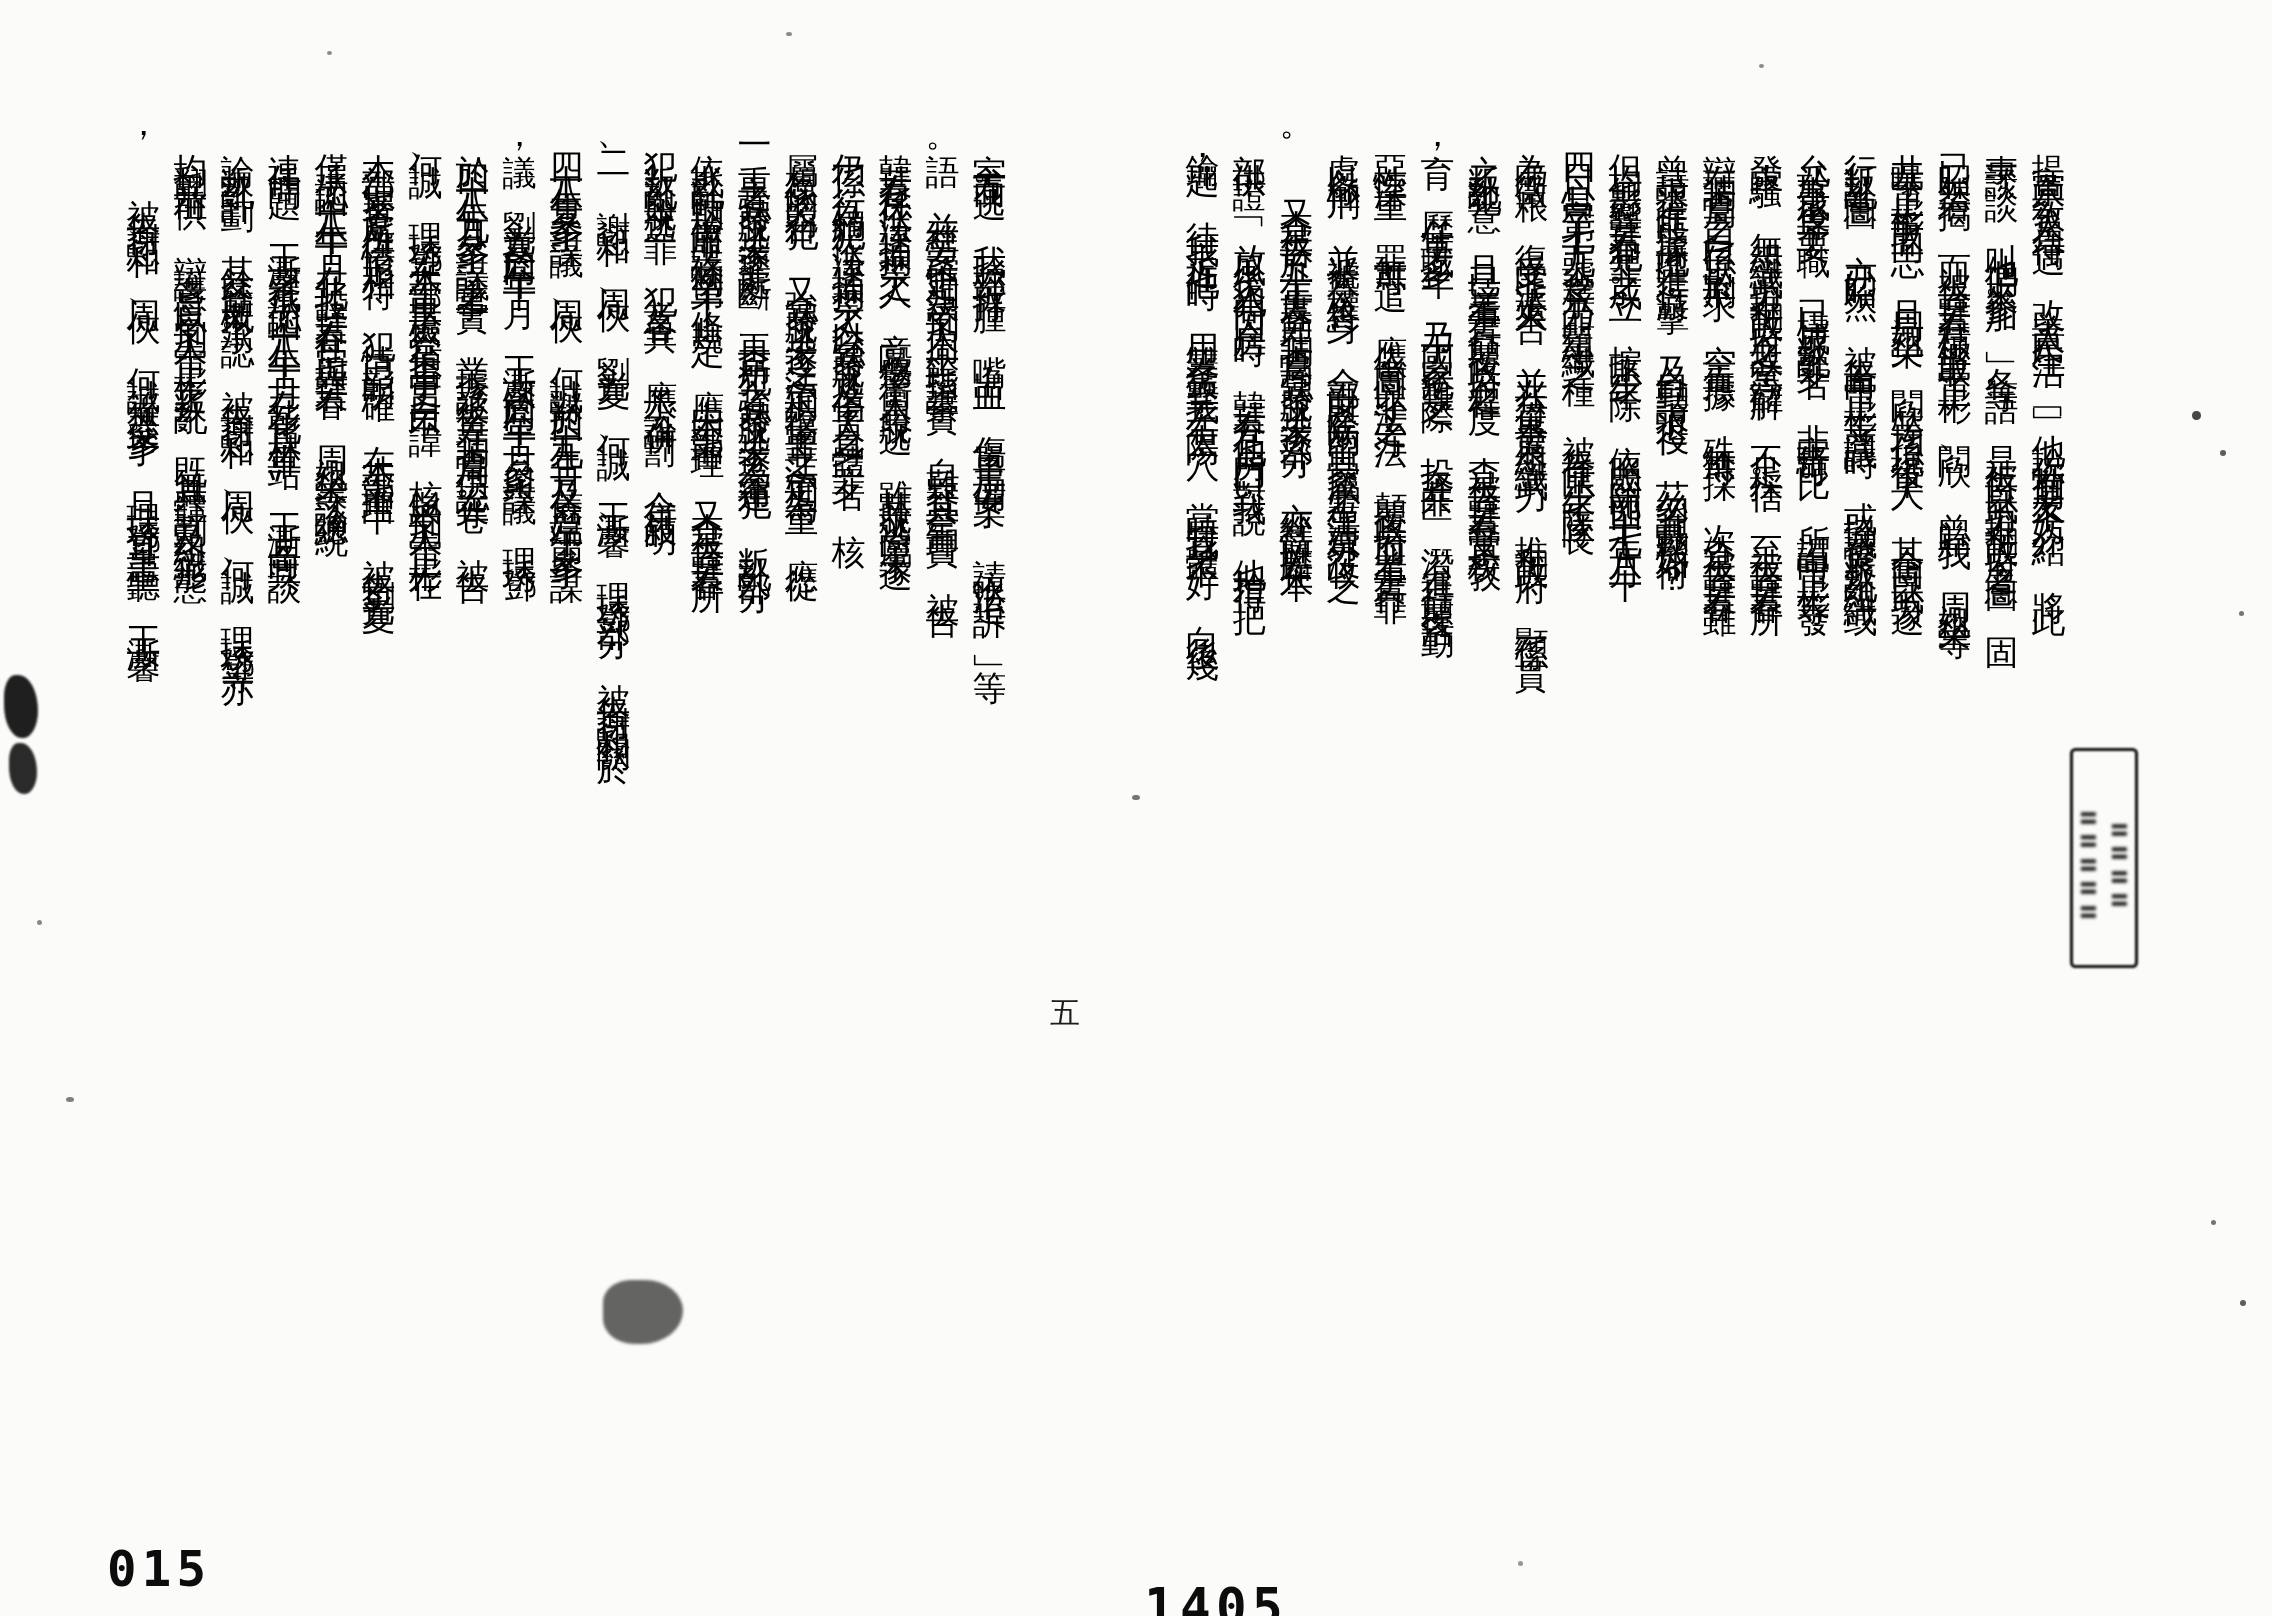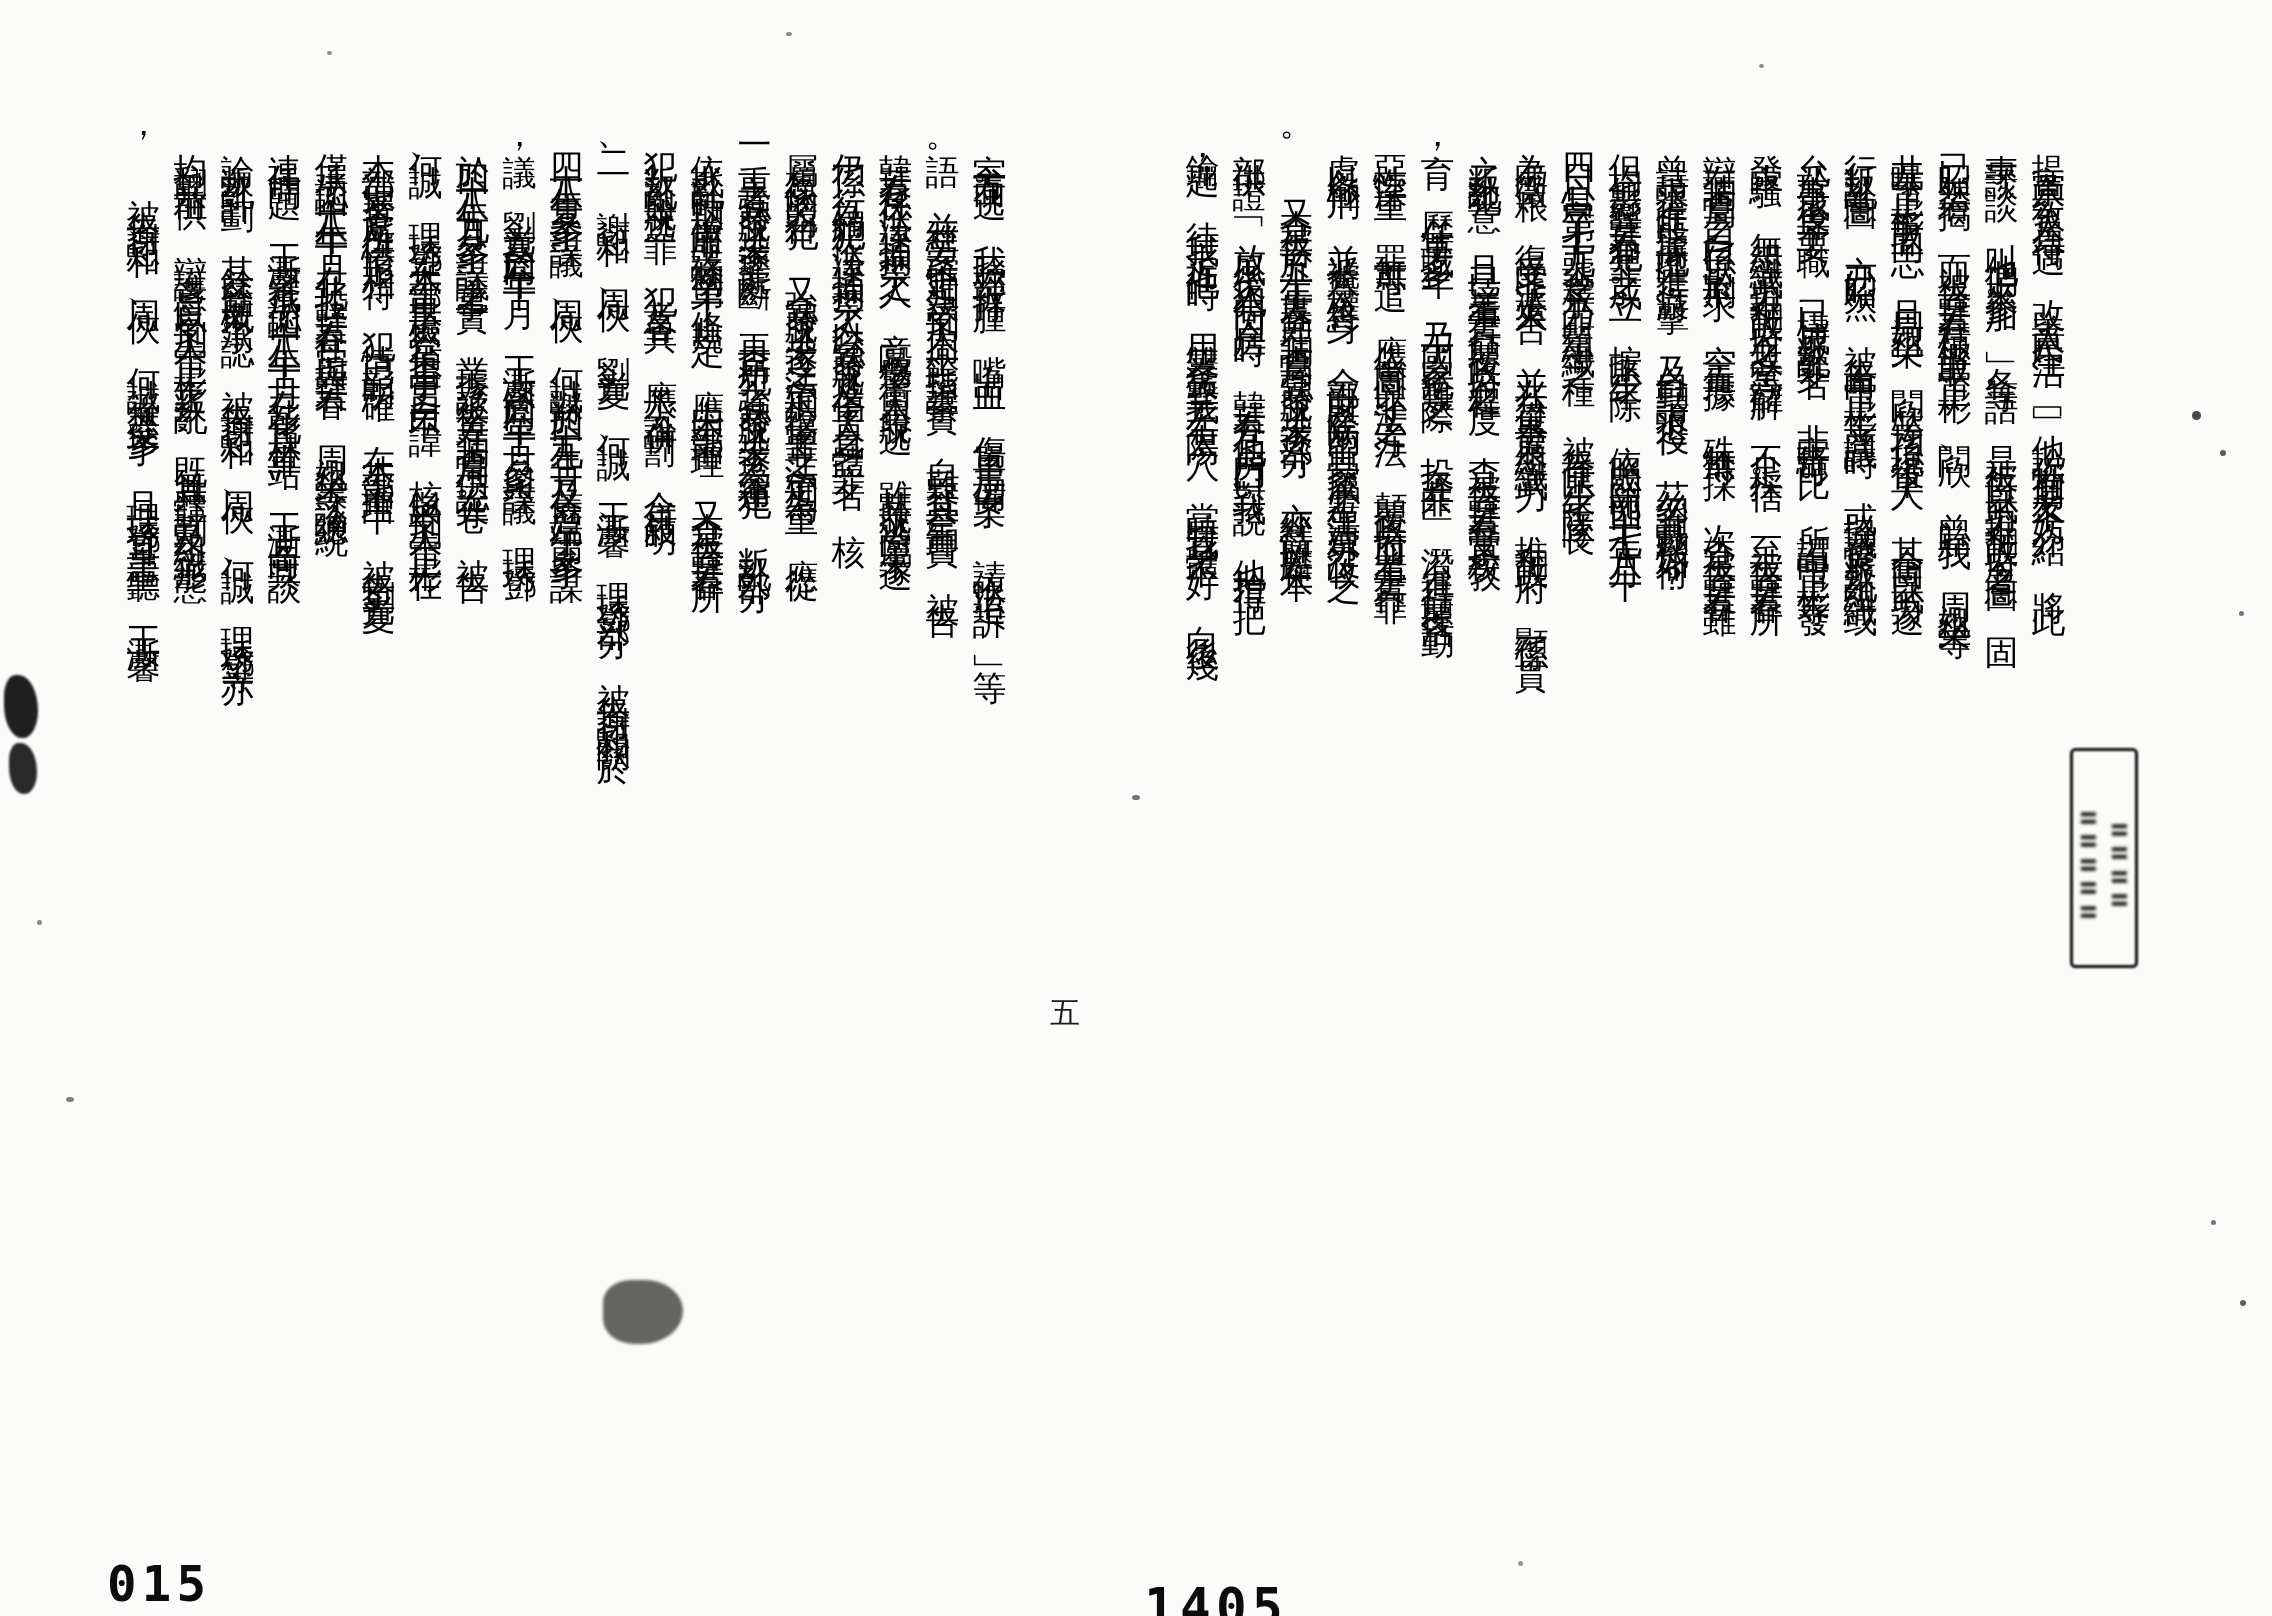--- a/index.html
+++ b/index.html
@@ -26,21 +26,21 @@
   #left-page{left:71px;top:127px;width:942px;height:1433px;}
   .folio{
     position:absolute;left:1044px;top:977px;
     font-size:30px;color:#1c1c1c;writing-mode:vertical-rl;text-orientation:upright;
   }
   .pagenum{
     position:absolute;color:#0c0c0c;
     font-family:"DejaVu Sans Mono","Liberation Mono",monospace;
     font-weight:bold;letter-spacing:5.3px;
   }
-  #pagenum-left{left:107px;top:1541px;font-size:49px;margin-top:15px;}
+  #pagenum-left{left:107px;top:1541px;font-size:49px;}
   #pagenum-right{left:1144px;top:1578px;font-size:51px;}
   .seal{
     position:absolute;border:3.7px solid #161616;border-radius:5.3px;
     display:flex;justify-content:space-around;align-items:center;
     filter:blur(0.8px) contrast(1.1);
     overflow:hidden;
   }
   #seal-right{left:2070px;top:748px;width:62px;height:214px;}
   .seal .sealtxt{
     writing-mode:vertical-rl;text-orientation:upright;

